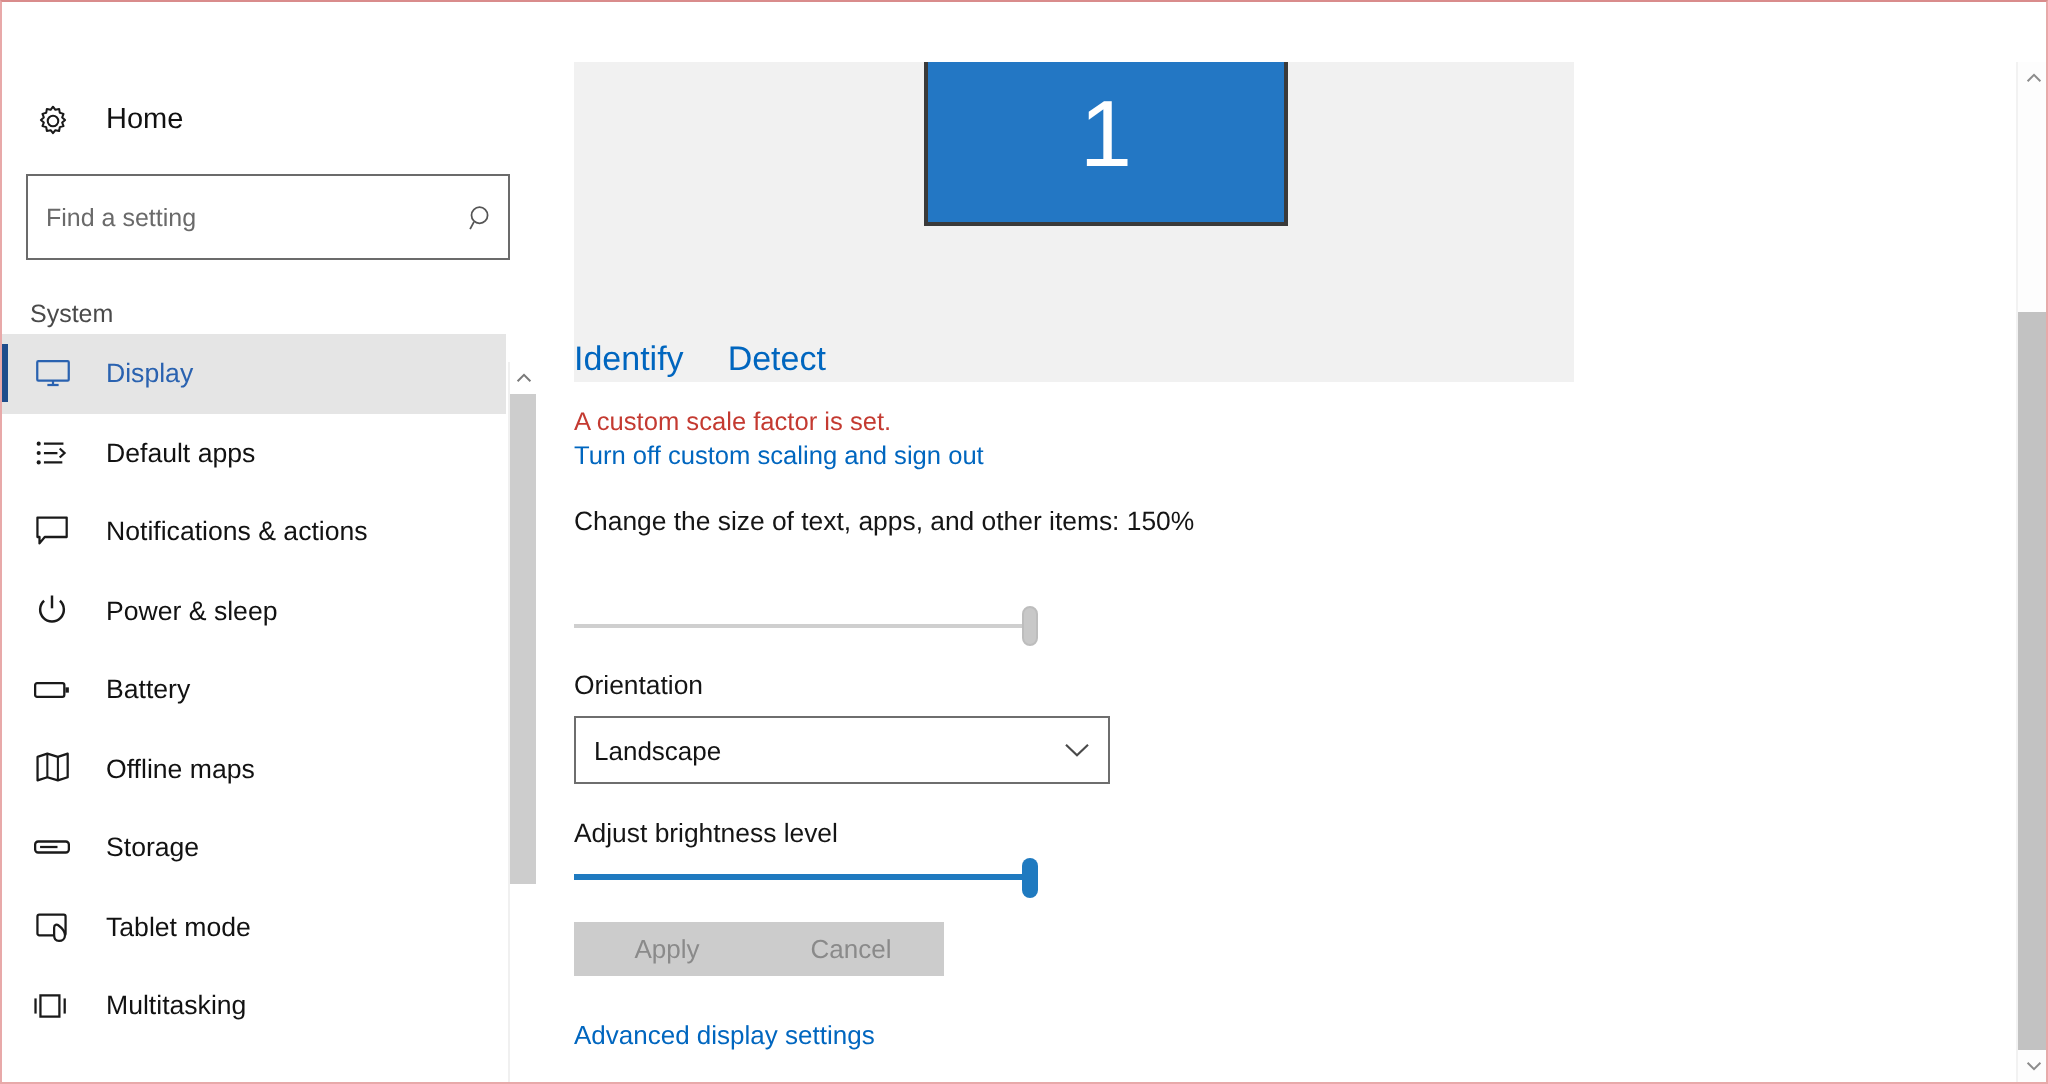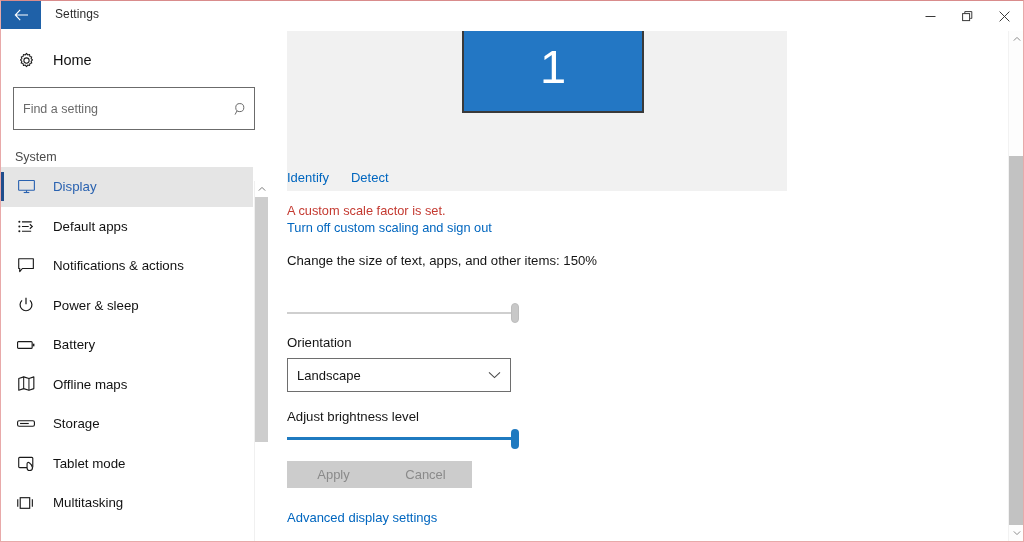--- a/index.html
+++ b/index.html
@@ -140,21 +140,21 @@
     width: 182px; height: 92px;
     background: #2377c4;
     border: 2px solid #3a3a3a;
     display: flex; align-items: center; justify-content: center;
   }
   #monitor-number {
     font-size: 47px; color: #ffffff; font-weight: 300;
     line-height: 1; margin-top: -2px;
   }
   .link {
-    color: #0066bf; font-size: 13px; cursor: pointer;
+    color: #0066bf; font-size: 17px; cursor: pointer;
     text-decoration: none;
   }
   #idrow {
     position: absolute; left: 18px; top: 139px;
     display: flex; gap: 22px;
   }
   #warn-text {
     position: absolute; left: 18px; top: 172px;
     font-size: 12.8px; color: #c43a31;
   }
@@ -181,21 +181,21 @@
   #brightness-slider { left: 18px; top: 398px; width: 232px; }
   #brightness-slider .track { background: #1f7ac0; height: 3px; top: 8px; }
   #brightness-slider .thumb { background: #1f7ac0; }
 
   #orientation-label {
     position: absolute; left: 18px; top: 304px;
     font-size: 13.2px; color: #151515;
   }
   #orientation-select {
     position: absolute; left: 18px; top: 327px;
-    width: 224px; height: 27px;
+    width: 268px; height: 27px;
     border: 1px solid #6e6e6e; background: #fff;
     display: flex; align-items: center;
     padding: 16px 9px; cursor: pointer;
   }
   #orientation-value { font-size: 13px; color: #131313; flex: 1; }
   #brightness-label {
     position: absolute; left: 18px; top: 378px;
     font-size: 13.2px; color: #151515;
   }
   .btn {
@@ -230,46 +230,20 @@
     position: absolute; left: 0; top: 125px;
     width: 15px; height: 369px;
     background: #c2c2c2; cursor: pointer;
   }
 </style>
 </head>
 <body>
 
 <div id="window">
 
-  <div id="titlebar">
-    <div id="back-button">
-      <svg width="15" height="12" viewBox="0 0 15 12" aria-hidden="true">
-        <path d="M6.2 0.8 L1.3 6 L6.2 11.2 M1.3 6 L14 6" fill="none" stroke="#ffffff" stroke-width="1.1"></path>
-      </svg>
-    </div>
-    <div id="title-text">Settings</div>
-    <div id="window-controls">
-      <div class="wc" id="minimize-button">
-        <svg width="11" height="11" viewBox="0 0 11 11" aria-hidden="true">
-          <path d="M0.5 5.5 H10.5" stroke="#3a3a3a" stroke-width="1"></path>
-        </svg>
-      </div>
-      <div class="wc" id="maximize-button">
-        <svg width="11" height="11" viewBox="0 0 11 11" aria-hidden="true">
-          <rect x="0.6" y="2.6" width="7" height="7" fill="none" stroke="#3a3a3a" stroke-width="1"></rect>
-          <path d="M2.8 2.4 V0.6 H9.8 V7.4 H8.2" fill="none" stroke="#3a3a3a" stroke-width="1"></path>
-        </svg>
-      </div>
-      <div class="wc" id="close-button">
-        <svg width="11" height="11" viewBox="0 0 11 11" aria-hidden="true">
-          <path d="M0.6 0.6 L10.4 10.4 M10.4 0.6 L0.6 10.4" stroke="#3a3a3a" stroke-width="1"></path>
-        </svg>
-      </div>
-    </div>
-  </div>
 
   <div id="sidebar">
 
     <div id="home-row">
       <span class="ico" style="width:22px;display:flex;align-items:center;justify-content:center;">
         <svg width="17" height="17" viewBox="0 0 20 20" aria-hidden="true">
           <circle cx="10" cy="10" r="3.1" fill="none" stroke="#1a1a1a" stroke-width="1.2"></circle>
           <path d="M10 1.6 L11.4 3.4 L13.6 2.9 L14 5.2 L16.2 5.8 L15.4 7.9 L17.1 9.4
                    L15.4 10.9 L16.2 13 L14 13.6 L13.6 15.9 L11.4 15.4 L10 17.2
                    L8.6 15.4 L6.4 15.9 L6 13.6 L3.8 13 L4.6 10.9 L2.9 9.4

